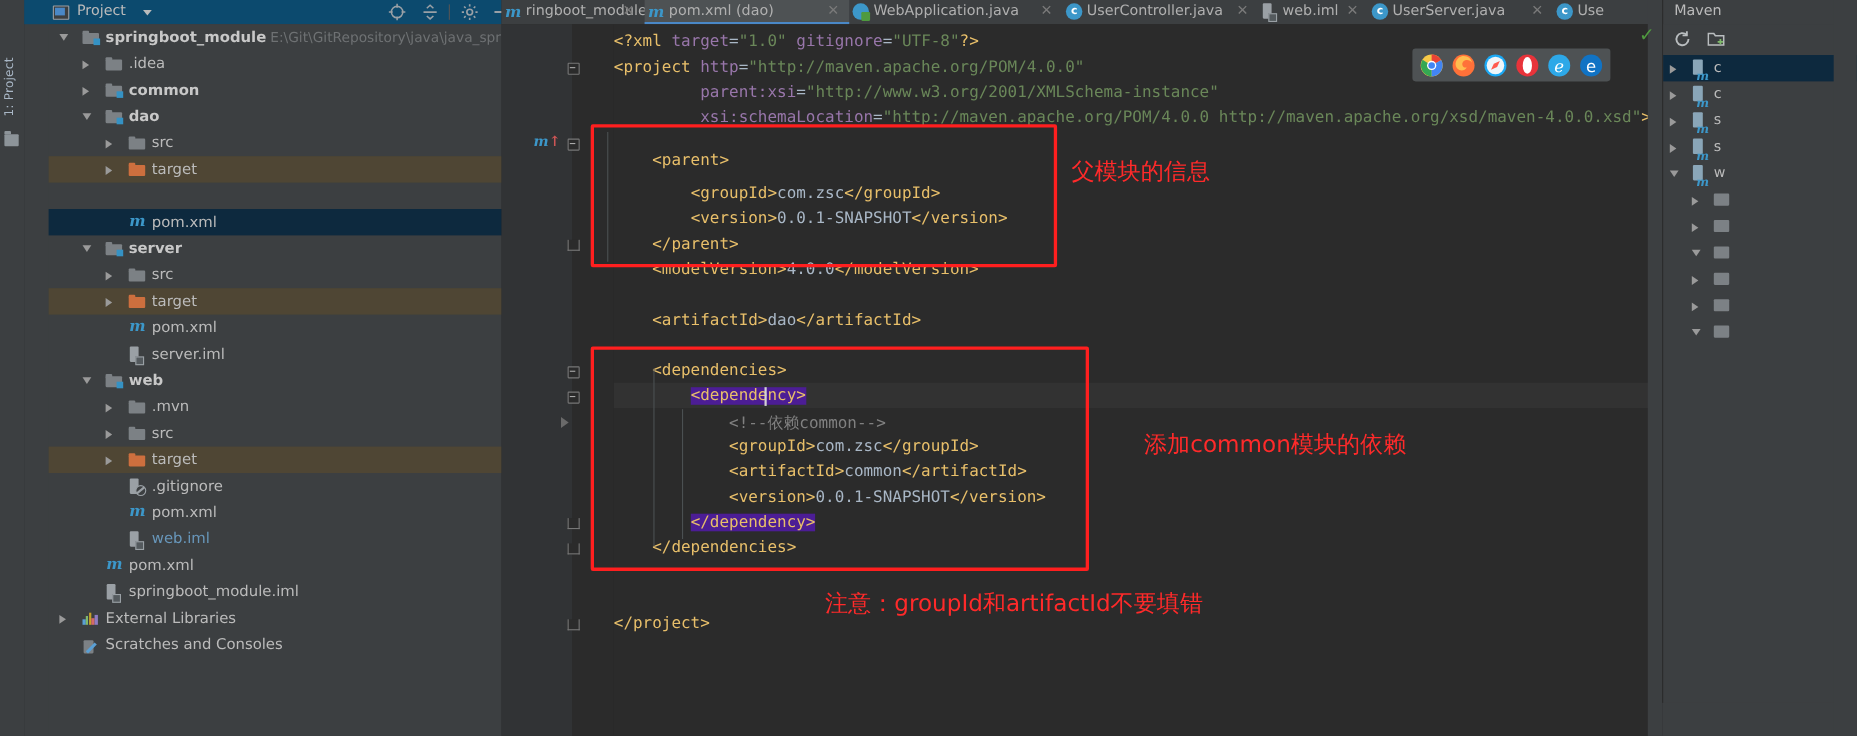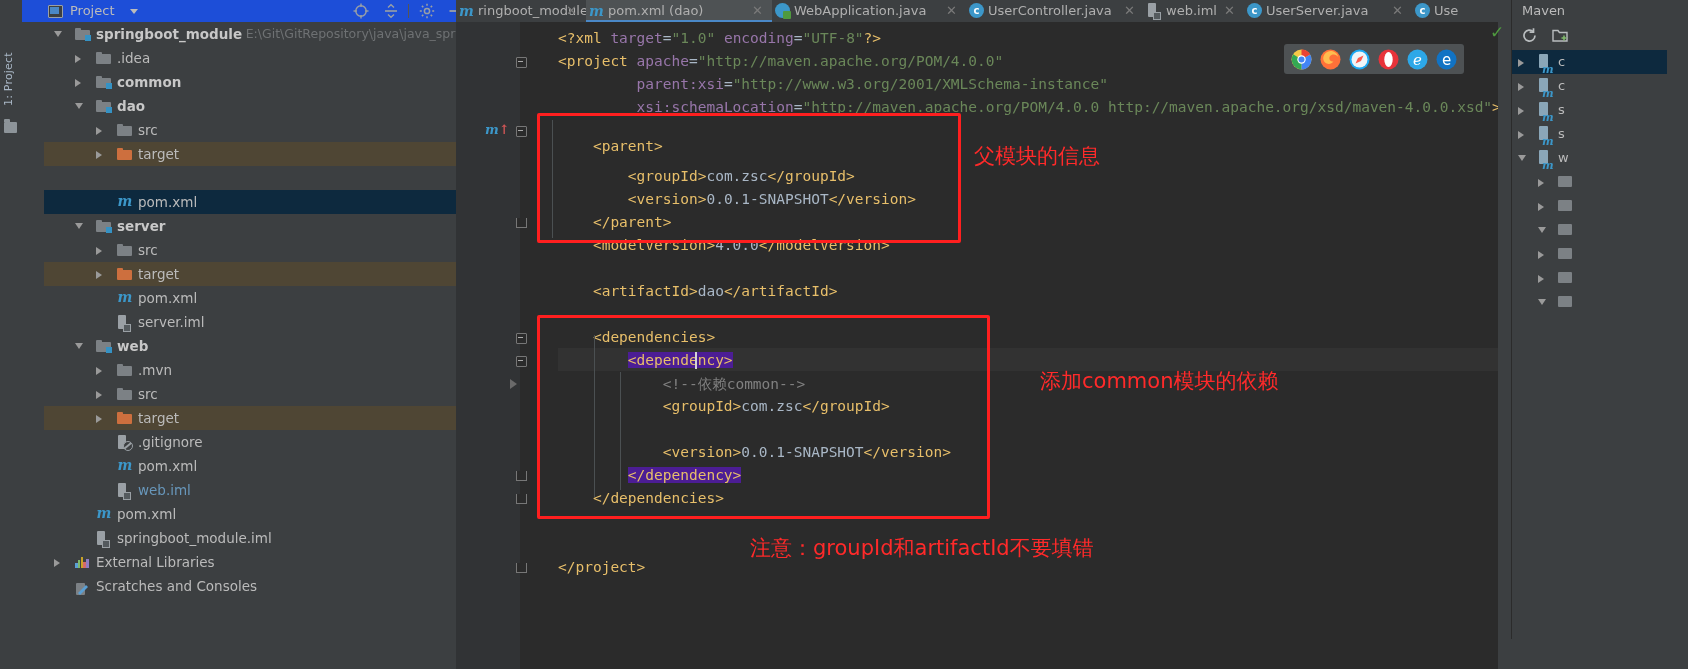--- a/index.html
+++ b/index.html
@@ -16,21 +16,21 @@
   .leftstrip .vtext{
     position:absolute;top:6px;left:2px;width:16px;height:100px;
     writing-mode:vertical-rl;transform:rotate(180deg);
     font-size:11px;color:#a9b7c6;white-space:nowrap;letter-spacing:.2px;
   }
   .leftstrip .vicon{position:absolute;left:4px;top:122px;width:13px;height:11px;background:#8d9499;border-radius:1px;}
   .leftstrip .vicon:after{content:"";position:absolute;left:0;top:-3px;width:6px;height:3px;background:#8d9499;border-radius:1px 1px 0 0;}
 
   
   .projpanel{position:absolute;left:22px;top:0;width:434px;height:669px;background:#3c3f41;}
-  .projhdr{position:relative;height:22px;background:#1d4ed8;}
+  .projhdr{position:relative;height:22px;background:#0c4a6e;}
   .projhdr .ptitle{position:absolute;left:48px;top:3px;font-size:13px;color:#bbbbbb;}
   .projhdr .pboxicon{position:absolute;left:26px;top:5px;width:13px;height:11px;border:1.5px solid #9aa0a6;border-radius:1px;background:#3c3f41;}
   .projhdr .pboxicon:after{content:"";position:absolute;left:1px;top:1px;width:9px;height:7px;background:#4a88c7;}
   .caret-dn{width:0;height:0;border-left:4px solid transparent;border-right:4px solid transparent;border-top:5px solid #bbb;}
   .projhdr .pcaret{position:absolute;left:108px;top:9px;}
   .hdricon{position:absolute;top:2px;width:18px;height:18px;}
   .hdricon svg{display:block;}
   .hdr-sep{position:absolute;top:4px;width:1px;height:14px;background:#555;}
 
   .tree{position:absolute;left:22px;top:22px;width:434px;height:647px;overflow:hidden;background:#3c3f41;}
@@ -427,37 +427,38 @@
         <div class="lnum" style="top: 421px; right: auto; position: absolute; left: 0px; width: 52px; text-align: right;">18</div>
         <div class="lnum" style="top: 444px; right: auto; position: absolute; left: 0px; width: 52px; text-align: right;">19</div>
         <div class="lnum" style="top: 467px; right: auto; position: absolute; left: 0px; width: 52px; text-align: right;">20</div>
         <div class="lnum" style="top: 490px; right: auto; position: absolute; left: 0px; width: 52px; text-align: right;">21</div>
         <div class="lnum" style="top: 513px; right: auto; position: absolute; left: 0px; width: 52px; text-align: right;">22</div>
         <div class="lnum" style="top: 536px; right: auto; position: absolute; left: 0px; width: 52px; text-align: right;">23</div>
         <div class="lnum" style="top: 559px; right: auto; position: absolute; left: 0px; width: 52px; text-align: right;">24</div>
         <div class="lnum" style="top: 582px; right: auto; position: absolute; left: 0px; width: 52px; text-align: right;">25</div>
       </div>
     <div class="code" id="code">
-        <div class="cl" style="top: 8px;"><span class="k-pi">&lt;?xml </span><span class="k-attrn">target</span><span class="k-txt">=</span><span class="k-str">"1.0"</span><span class="k-txt"> </span><span class="k-attrn">encoding</span><span class="k-txt">=</span><span class="k-str">"UTF-8"</span><span class="k-pi">?&gt;</span></div>
-        <div class="cl" style="top: 31px;"><span class="k-tag">&lt;project </span><span class="k-attrn">apache</span><span class="k-txt">=</span><span class="k-str">"http://maven.apache.org/POM/4.0.0"</span></div>
+        <div class="cl" style="top: 8px;"><span class="k-pi">&lt;?xml </span><span class="k-attrn">target</span><span class="k-txt">=</span><span class="k-str">"1.0"</span><span class="k-txt"> </span><span class="k-attrn">gitignore</span><span class="k-txt">=</span><span class="k-str">"UTF-8"</span><span class="k-pi">?&gt;</span></div>
+        <div class="cl" style="top: 31px;"><span class="k-tag">&lt;project </span><span class="k-attrn">http</span><span class="k-txt">=</span><span class="k-str">"http://maven.apache.org/POM/4.0.0"</span></div>
         <div class="cl" style="top: 54px;"><span class="k-txt">         </span><span class="k-attrn">parent:xsi</span><span class="k-txt">=</span><span class="k-str">"http://www.w3.org/2001/XMLSchema-instance"</span></div>
         <div class="cl" style="top: 77px;"><span class="k-txt">         </span><span class="k-attrn">xsi:schemaLocation</span><span class="k-txt">=</span><span class="k-str">"http://maven.apache.org/POM/4.0.0 http://maven.apache.org/xsd/maven-4.0.0.xsd"</span><span class="k-tag">&gt;</span></div>
         <div class="cl" style="top: 116px;"><span class="k-txt">    </span><span class="k-tag">&lt;parent&gt;</span></div>
         <div class="cl" style="top: 146px;"><span class="k-txt">        </span><span class="k-tag">&lt;groupId&gt;</span><span class="k-txt">com.zsc</span><span class="k-tag">&lt;/groupId&gt;</span></div>
         <div class="cl" style="top: 169px;"><span class="k-txt">        </span><span class="k-tag">&lt;version&gt;</span><span class="k-txt">0.0.1-SNAPSHOT</span><span class="k-tag">&lt;/version&gt;</span></div>
         <div class="cl" style="top: 192px;"><span class="k-txt">    </span><span class="k-tag">&lt;/parent&gt;</span></div>
         <div class="cl" style="top: 215px;"><span class="k-txt">    </span><span class="k-tag">&lt;modelVersion&gt;</span><span class="k-txt">4.0.0</span><span class="k-tag">&lt;/modelVersion&gt;</span></div>
         <div class="cl" style="top: 238px;"></div>
         <div class="cl" style="top: 261px;"><span class="k-txt">    </span><span class="k-tag">&lt;artifactId&gt;</span><span class="k-txt">dao</span><span class="k-tag">&lt;/artifactId&gt;</span></div>
         <div class="cl" style="top: 284px;"></div>
         <div class="cl" style="top: 307px;"><span class="k-txt">    </span><span class="k-tag">&lt;dependencies&gt;</span></div>
         <div class="caretline" style="top: 326px; left: -102px; width: 1613px;"></div>
         <div class="cl" style="top: 330px;"><span class="k-txt">        </span><span class="k-tag hl">&lt;dependency&gt;</span></div>
         <div class="cl" style="top: 353px;"><span class="k-txt">            </span><span class="k-cmt">&lt;!--依赖common--&gt;</span></div>
         <div class="cl" style="top: 376px;"><span class="k-txt">            </span><span class="k-tag">&lt;groupId&gt;</span><span class="k-txt">com.zsc</span><span class="k-tag">&lt;/groupId&gt;</span></div>
+        <div class="cl" style="top: 399px;"><span class="k-txt">            </span><span class="k-tag">&lt;artifactId&gt;</span><span class="k-txt">common</span><span class="k-tag">&lt;/artifactId&gt;</span></div>
         <div class="cl" style="top: 422px;"><span class="k-txt">            </span><span class="k-tag">&lt;version&gt;</span><span class="k-txt">0.0.1-SNAPSHOT</span><span class="k-tag">&lt;/version&gt;</span></div>
         <div class="cl" style="top: 445px;"><span class="k-txt">        </span><span class="k-tag hl">&lt;/dependency&gt;</span></div>
         <div class="cl" style="top: 468px;"><span class="k-txt">    </span><span class="k-tag">&lt;/dependencies&gt;</span></div>
         <div class="cl" style="top: 491px;"></div>
         <div class="cl" style="top: 514px;"></div>
         <div class="cl" style="top: 537px;"><span class="k-tag">&lt;/project&gt;</span></div>
         <div class="cl" style="top: 560px;"></div>
       </div>
   </div>
 
@@ -581,21 +582,21 @@
       <div class="bicon" style="left: 152px;"><svg width="21" height="21" viewBox="0 0 21 21">
           <circle cx="10.5" cy="10.5" r="10" fill="#1173c4"></circle>
           <text x="10.5" y="16" font-size="15" font-family="DejaVu Sans,sans-serif" fill="#fff" text-anchor="middle">e</text>
         </svg></div>
     </div>
 
   <div class="redbox" style="left:537px;top:113px;width:418px;height:124px;"></div>
   <div class="redbox" style="left:537px;top:315px;width:447px;height:198px;"></div>
 
   <div class="anno" id="anno0" style="left:974px;top:142px;">父模块的信息</div>
-  <div class="anno" id="anno1" style="left:1040px;top:367px;">添加common模块的依赖</div>
+  <div class="anno" id="anno1" style="left:1040px;top:390px;">添加common模块的依赖</div>
   <div class="anno" id="anno2" style="left:750px;top:534px;">注意：groupId和artifactId不要填错</div>
 
 <div class="foldmark" style="left: 516px; top: 57px; position: absolute;"></div>
     <div class="foldmark" style="left: 516px; top: 126px; position: absolute;"></div>
     <div class="foldend" style="left: 516px; top: 218px; position: absolute;"></div>
     <div class="foldmark" style="left: 516px; top: 333px; position: absolute;"></div>
     <div class="foldmark" style="left: 516px; top: 356px; position: absolute;"></div>
     <div class="foldend" style="left: 516px; top: 471px; position: absolute;"></div>
     <div class="foldend" style="left: 516px; top: 494px; position: absolute;"></div>
     <div class="foldend" style="left: 516px; top: 563px; position: absolute;"></div>

